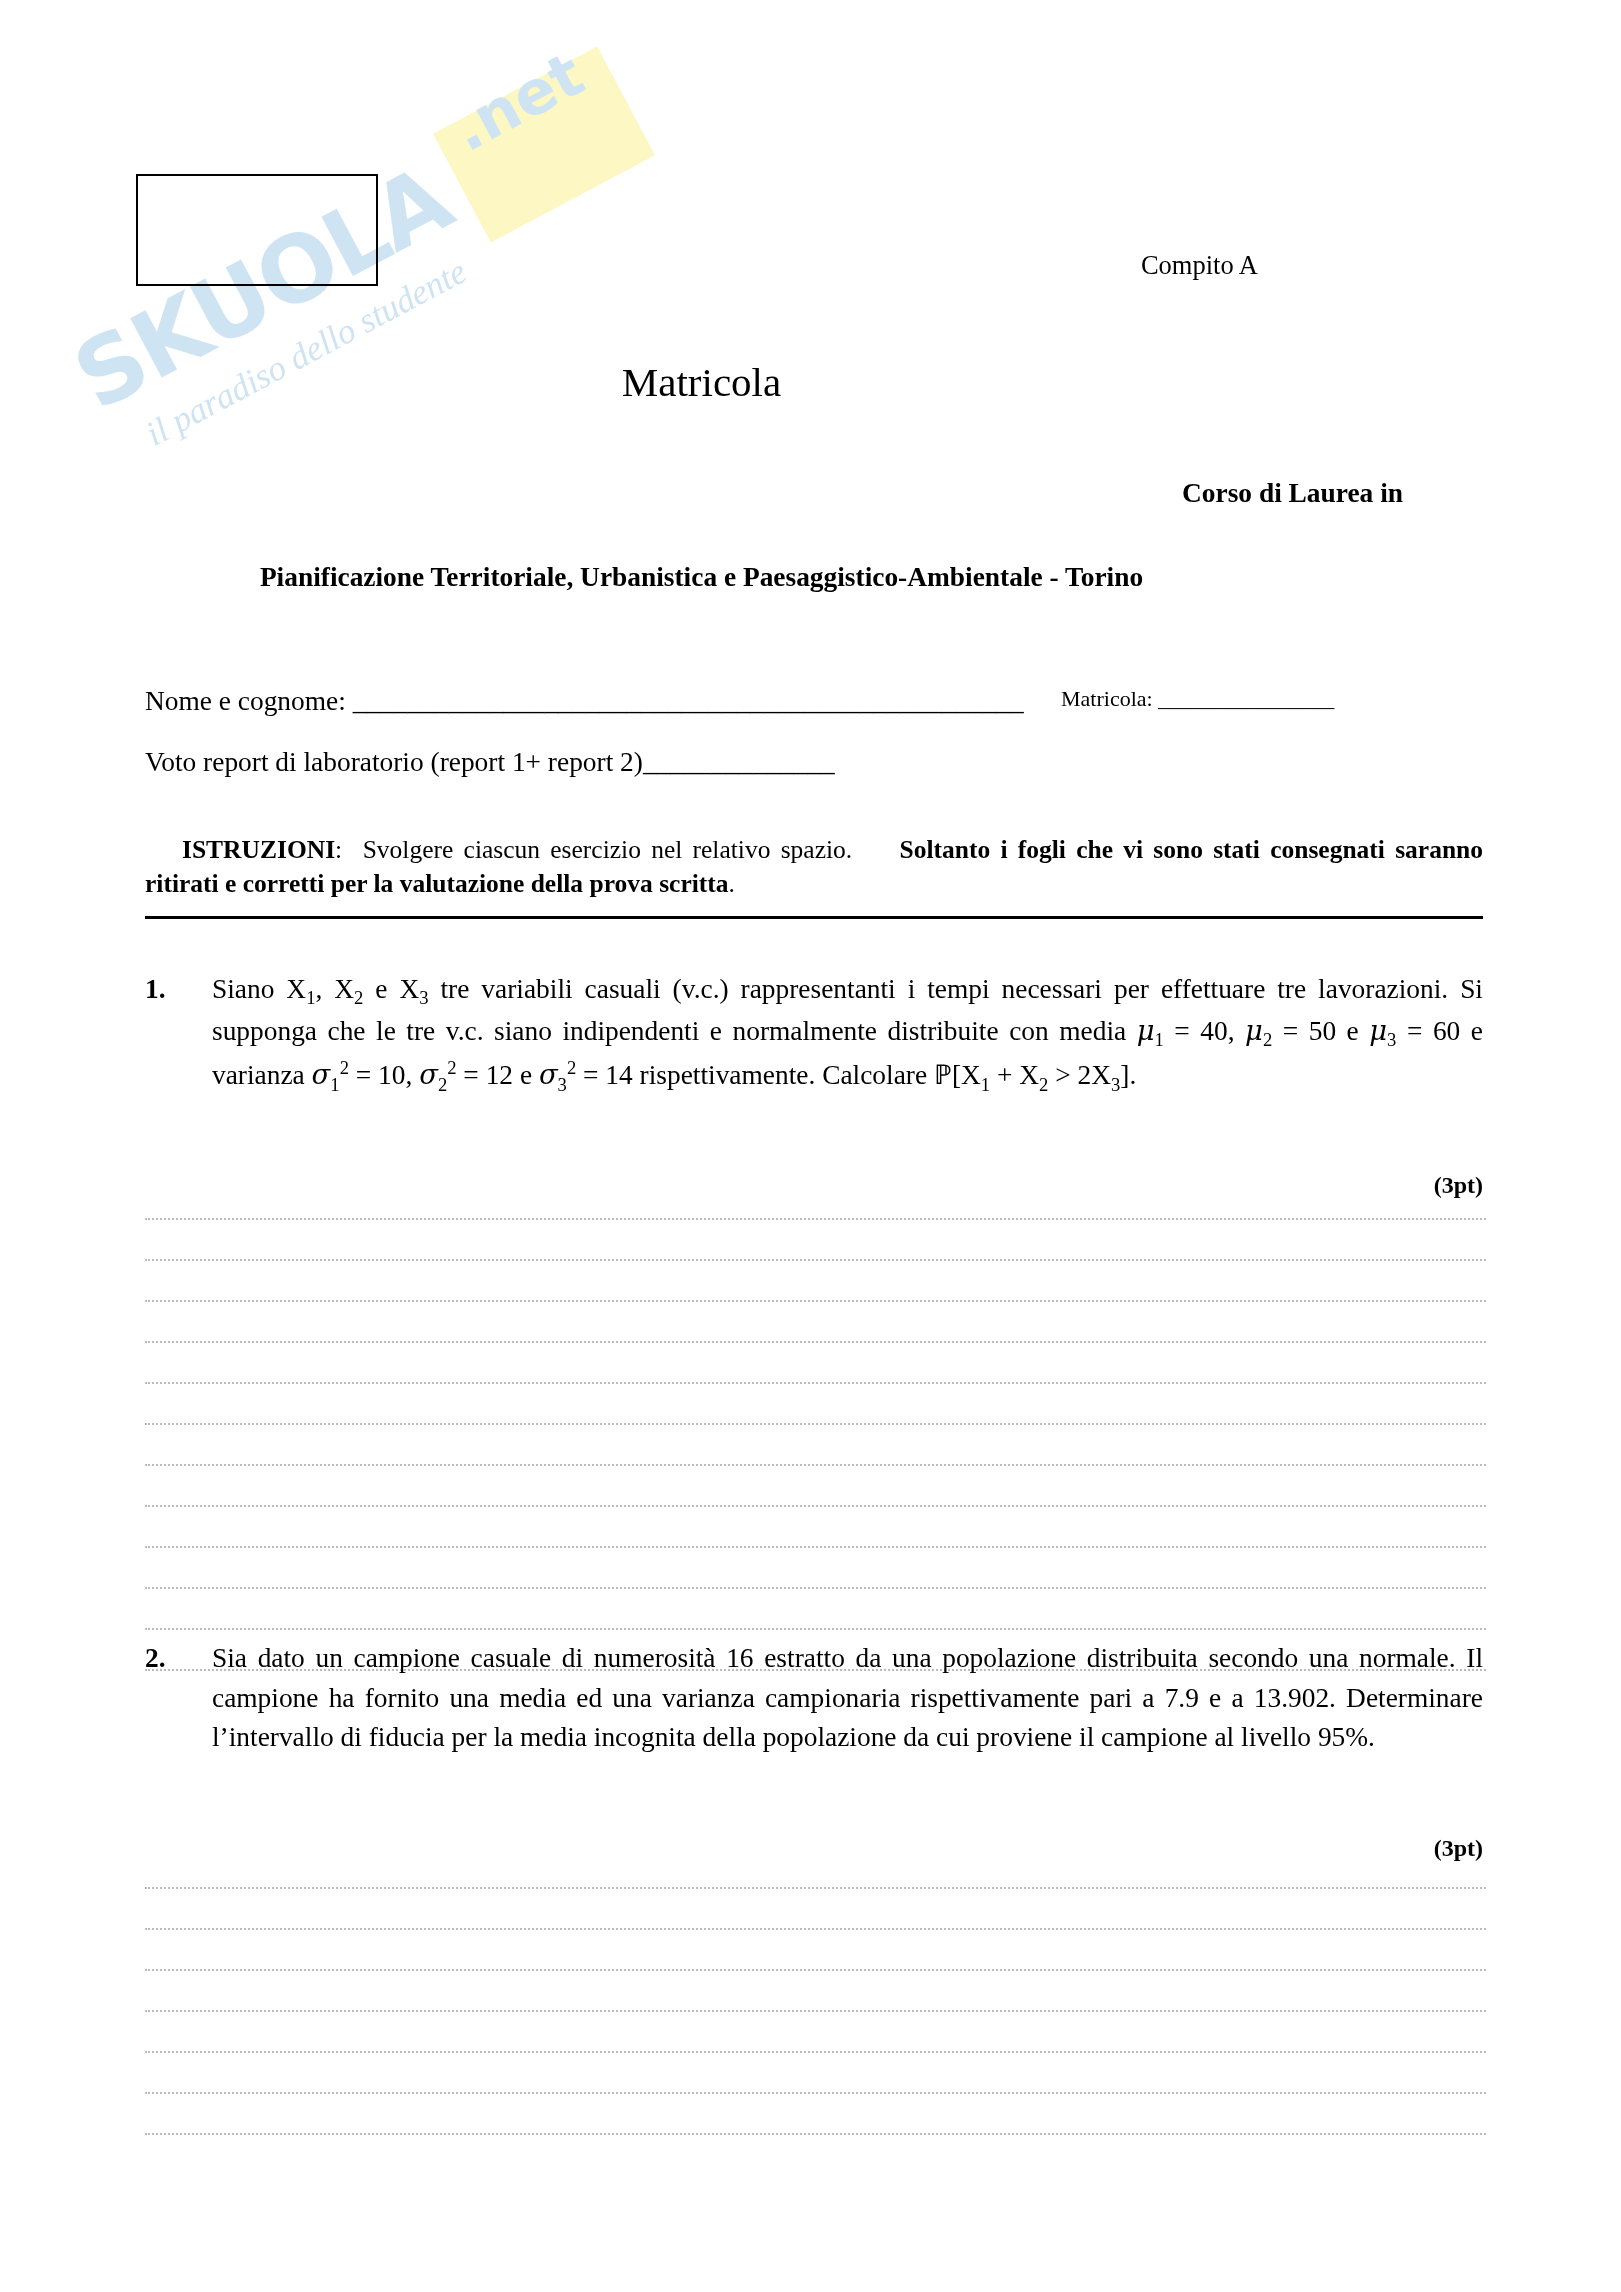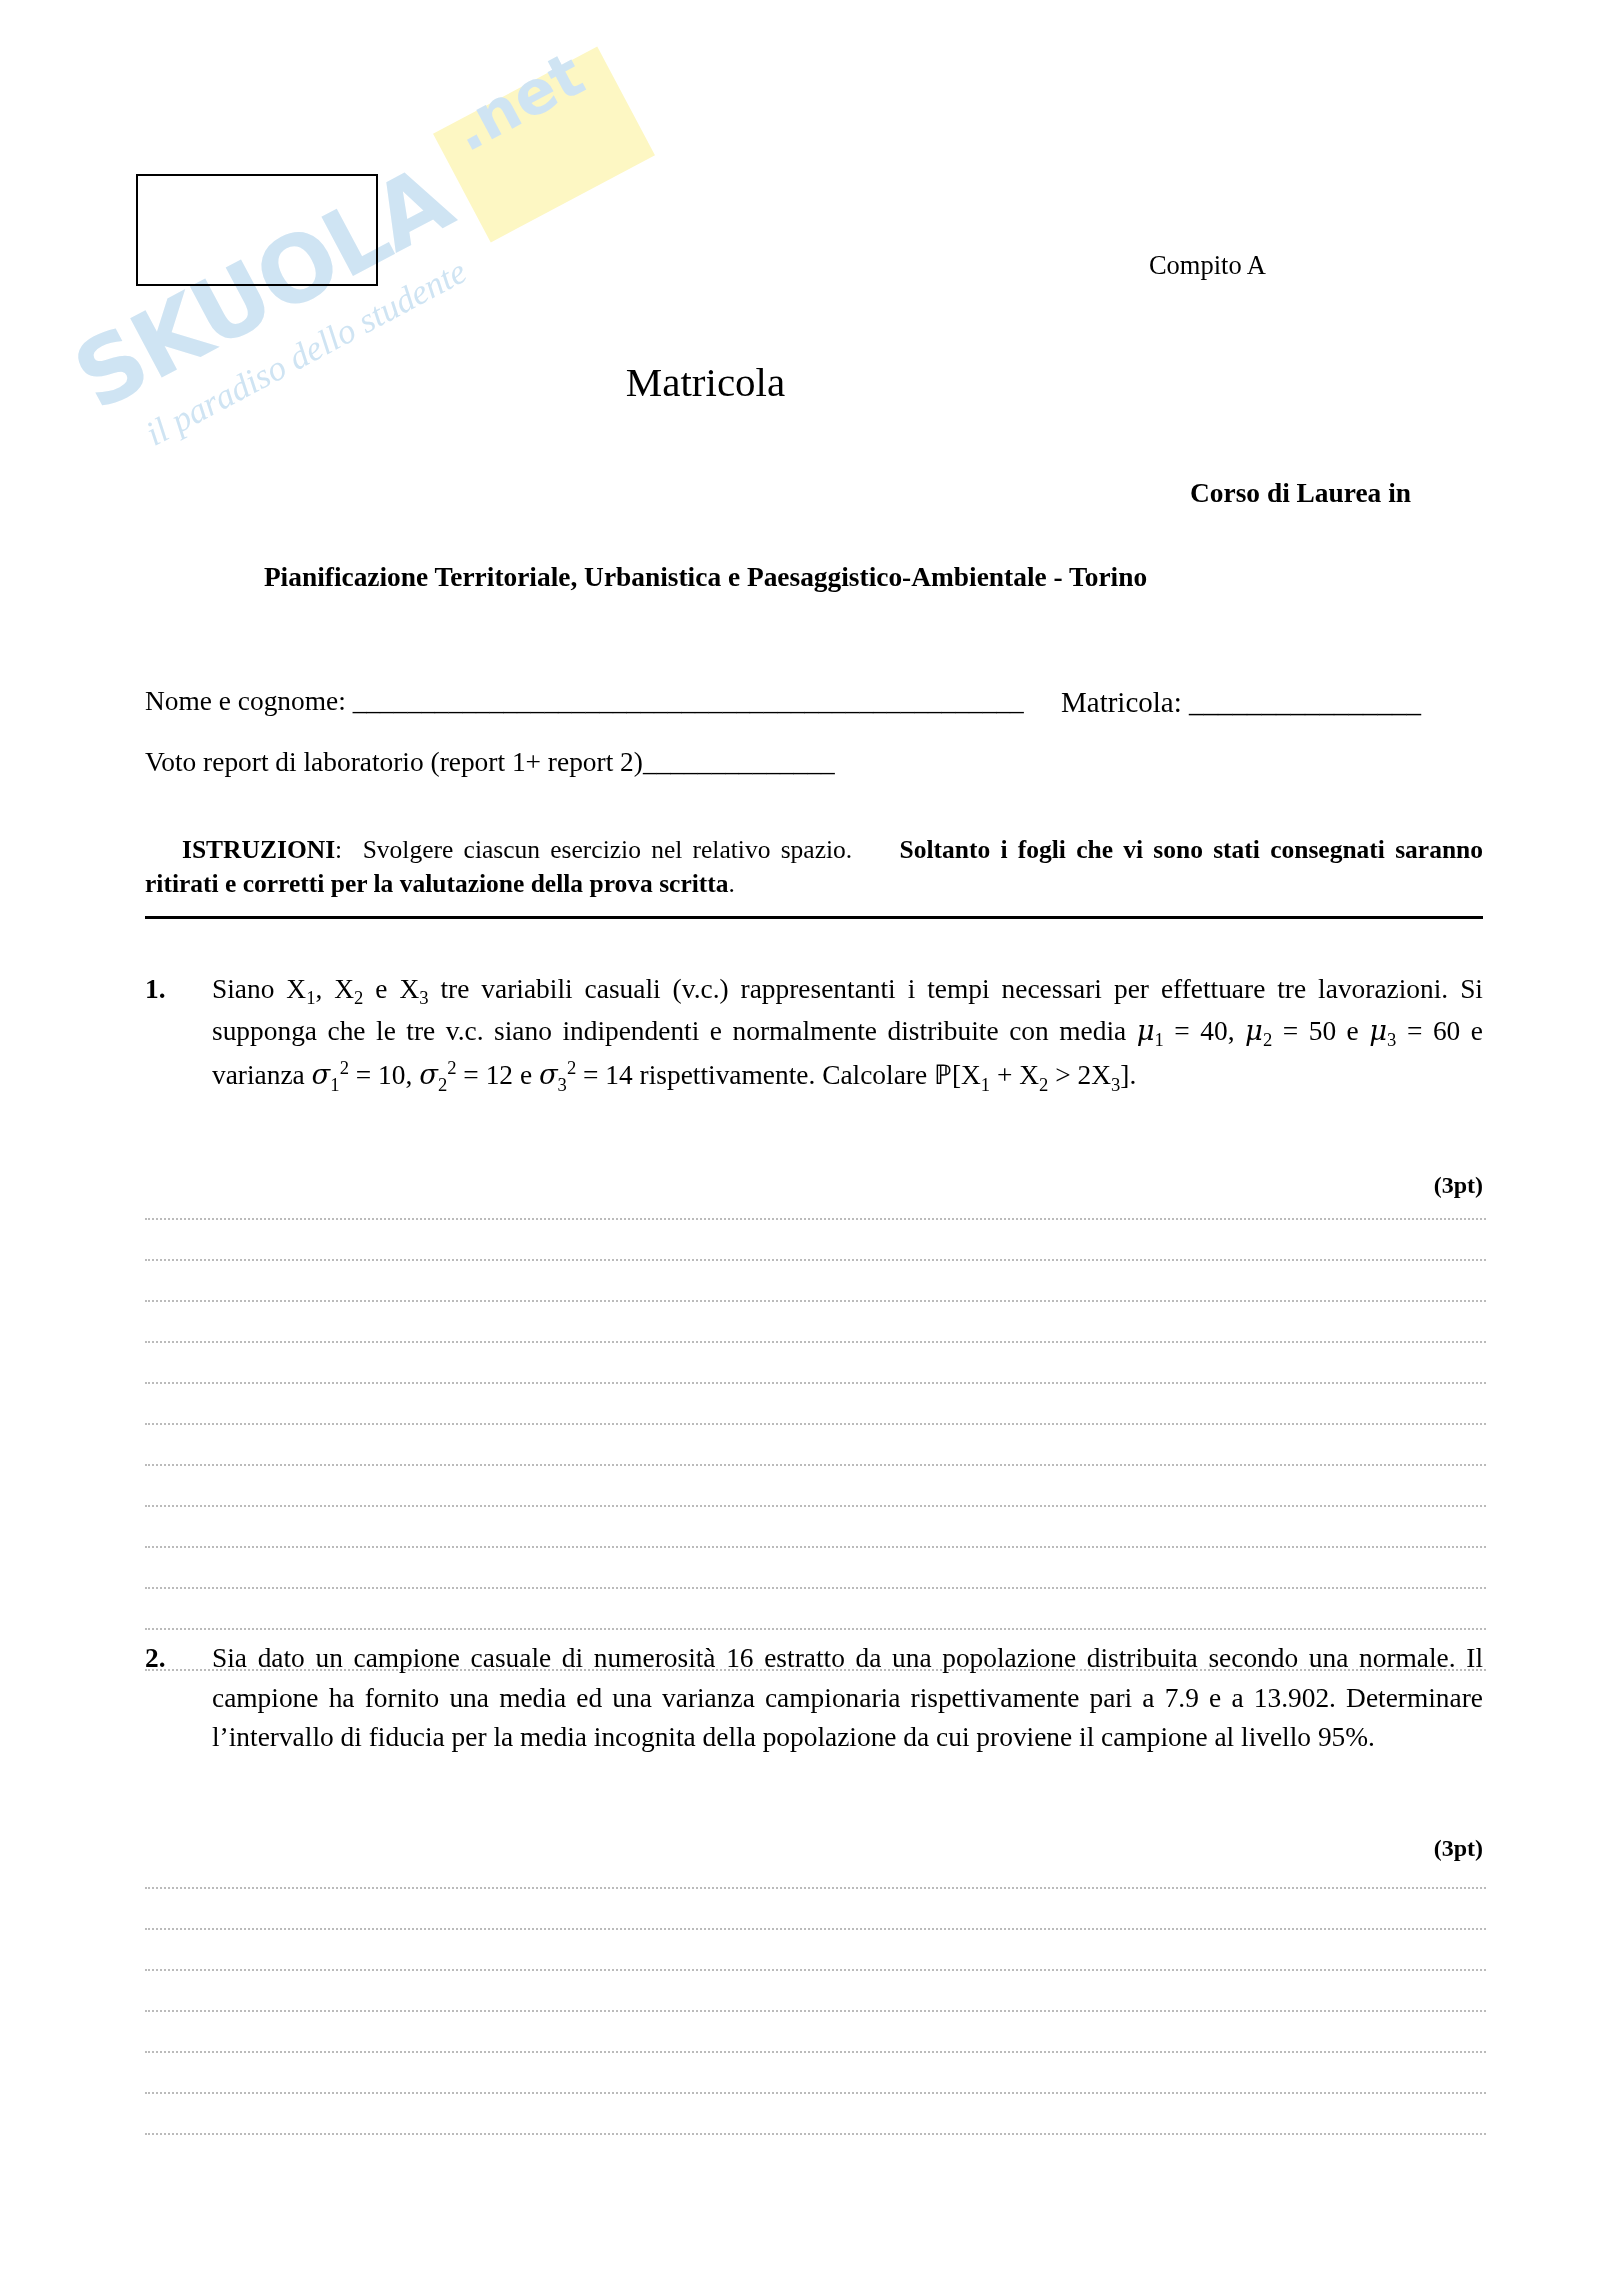--- a/index.html
+++ b/index.html
@@ -77,21 +77,20 @@
     white-space: nowrap;
   }
 
   
   .content {
     position: absolute;
     left: 0; top: 0;
     width: 1403px;
     height: 2293px;
     z-index: 2;
-    padding-left: 8px;
   }
 
   .stamp-box {
     position: absolute;
     left: 136px;
     top: 174px;
     width: 238px;
     height: 108px;
     border: 2px solid #000;
     background: transparent;
@@ -146,21 +145,21 @@
   }
   .field-row.r1 { top: 686px; }
   .field-row.r2 { top: 747px; }
 
   .dots-fill { letter-spacing: 0px; }
 
   .matricola {
     position: absolute;
     left: 1061px;
     top: 686px;
-    font-size: 29px;
+    font-size: 22px;
     white-space: nowrap;
   }
 
   .istruzioni {
     position: absolute;
     left: 145px;
     top: 833px;
     width: 1338px;
     font-size: 25.5px;
     line-height: 1.35;

